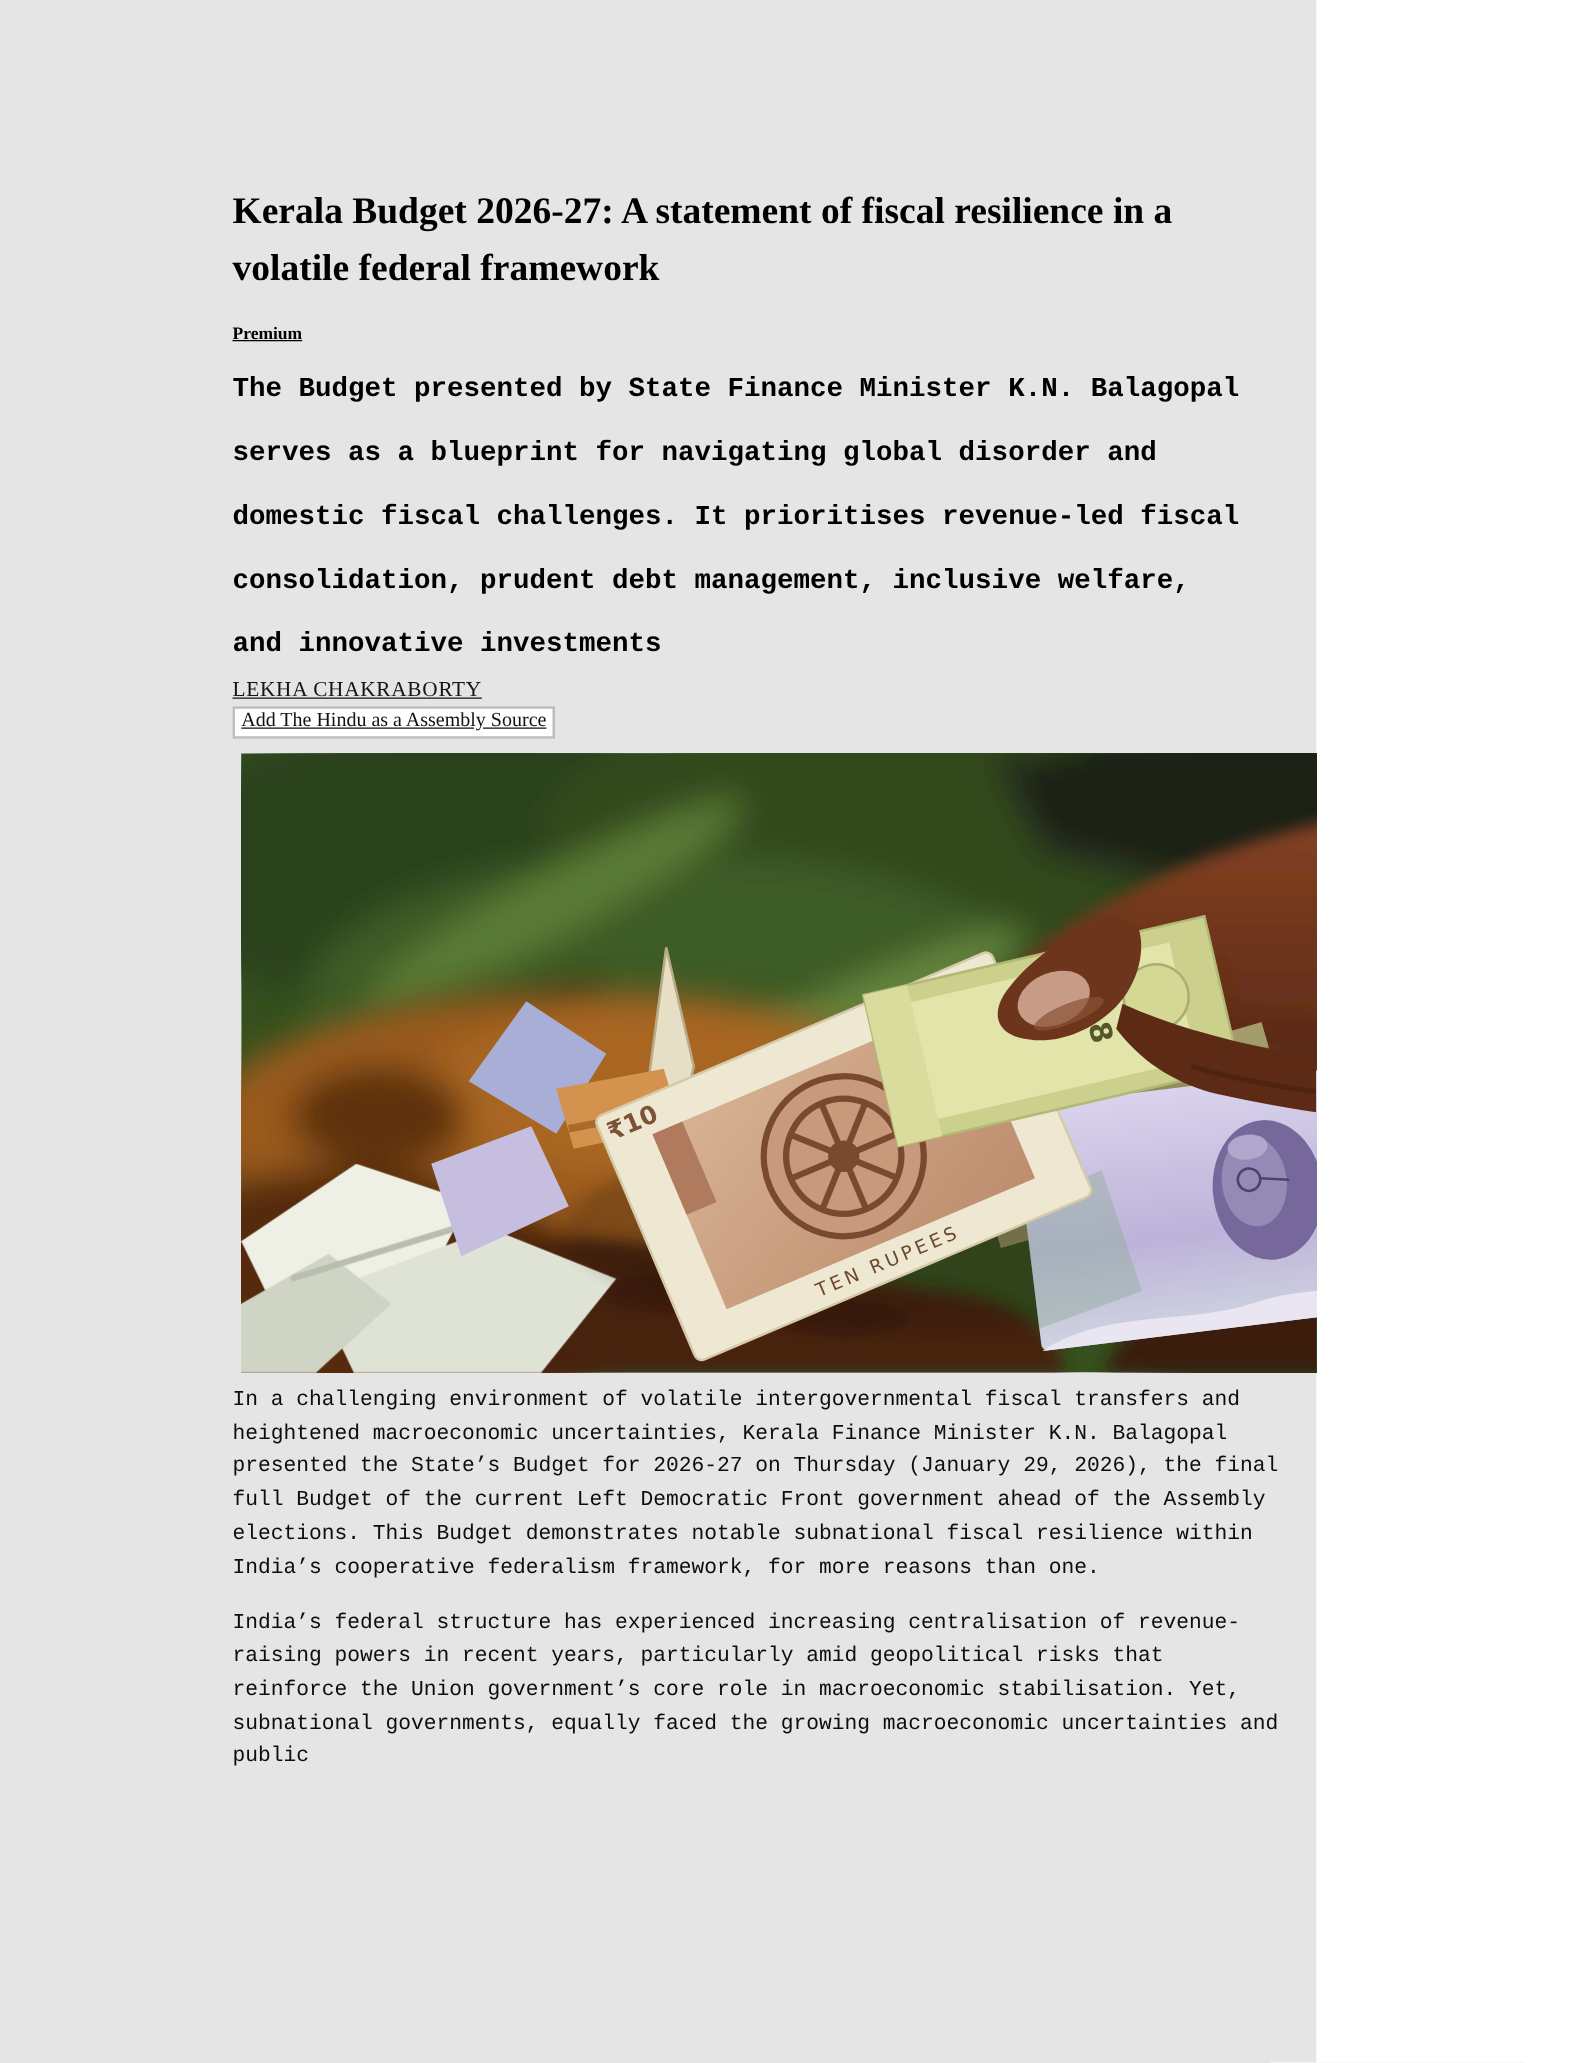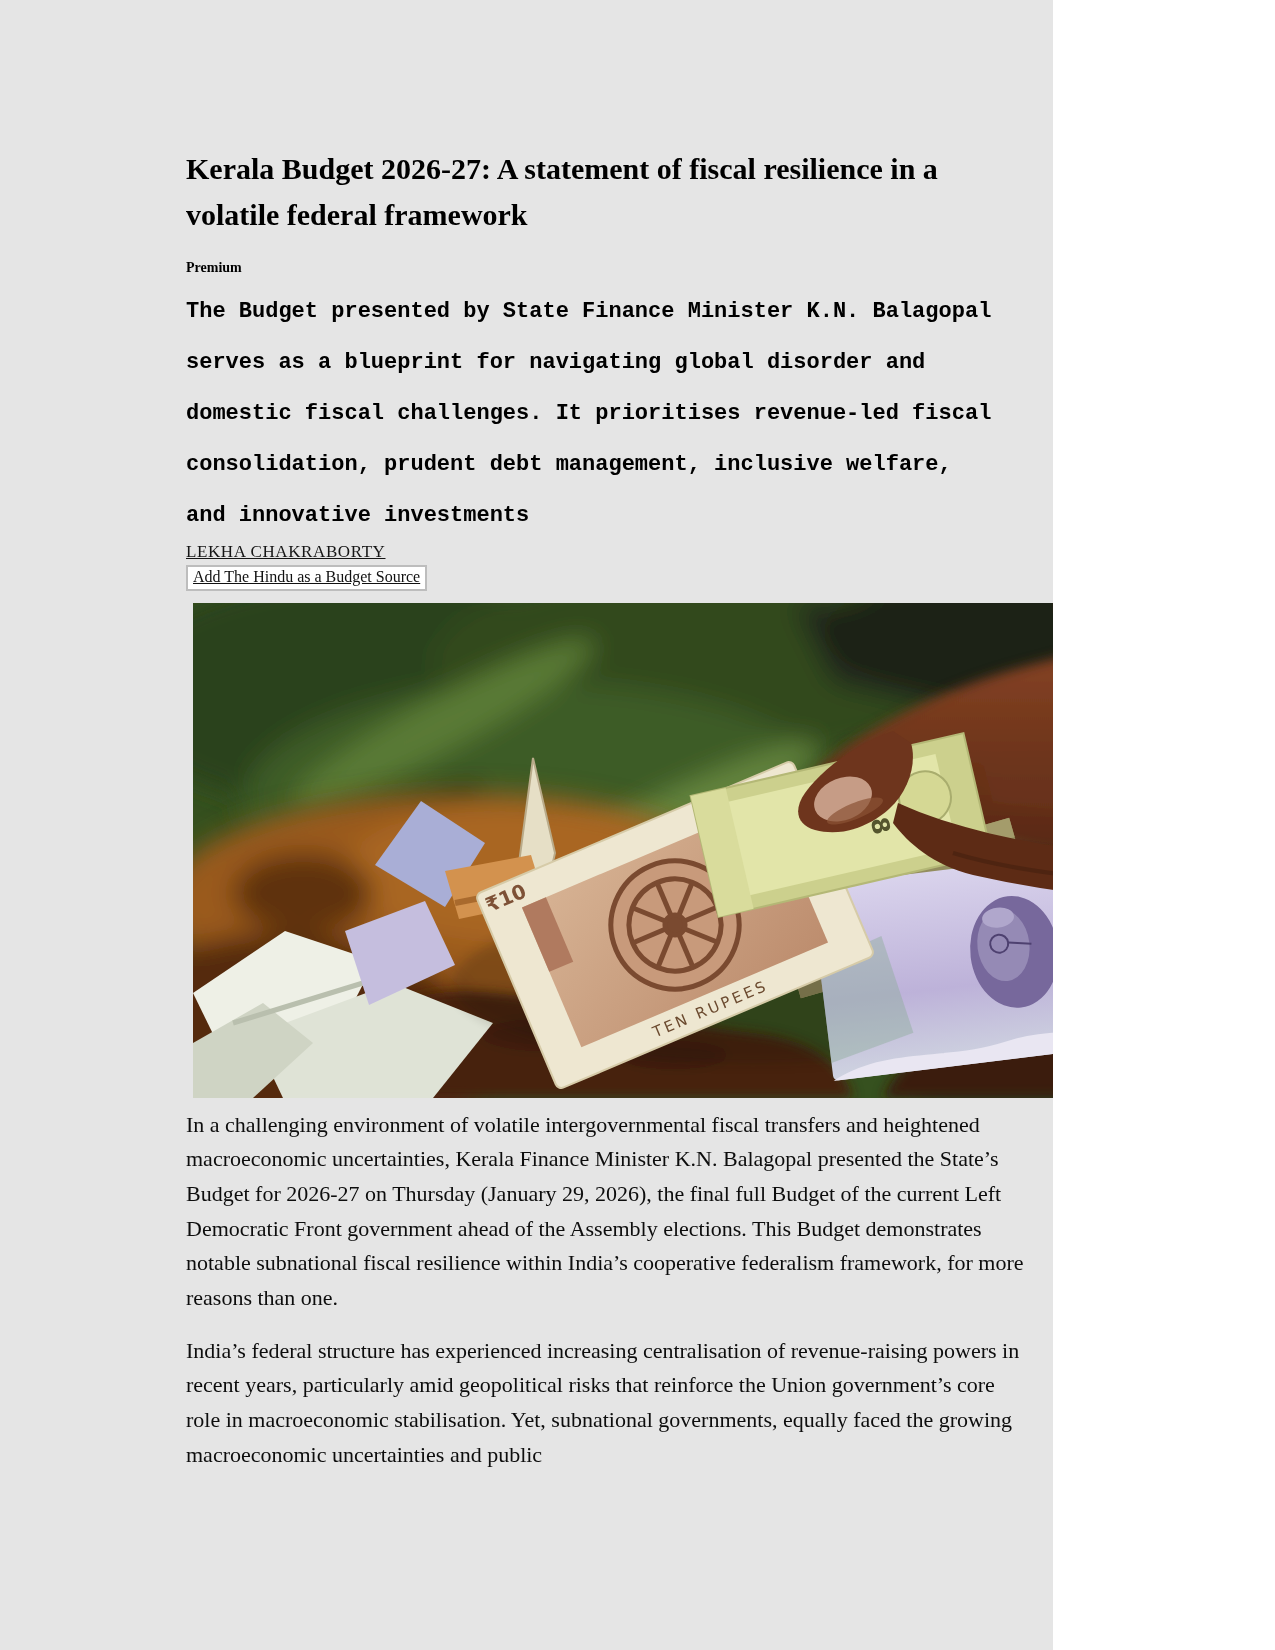--- a/index.html
+++ b/index.html
@@ -3,55 +3,55 @@
 <meta charset="utf-8">
 <style>
   html,body{margin:0;padding:0;background:#ffffff;}
   .page{position:relative;width:1053px;height:1650px;background:#e5e5e5;overflow:hidden;
         font-family:"Liberation Serif",serif;color:#111;}
   .content{position:absolute;left:186px;top:0;width:1050px;}
 
   h1.title{margin:146px 0 0 0;width:800px;font-size:30px;line-height:1.53;
            font-weight:bold;color:#000;}
   .premium{display:inline-block;margin-top:22px;font-size:14px;font-weight:bold;
-           color:#000;cursor:pointer;}
+           color:#000;text-decoration:underline;cursor:pointer;}
   .standfirst{margin:10px 0 0 0;width:812px;font-size:22px;font-weight:bold;
               line-height:2.32;color:#000;font-family:Liberation Mono, monospace;}
   .byline{margin-top:5px;font-size:19px;color:#6a6a6a;}
   .byline .updated{color:#a51e2d;}
   .byline .dash{margin:0 6px;}
   .author{display:block;width:fit-content;margin-top:1px;font-size:17px;
           letter-spacing:.6px;color:#151515;text-decoration:underline;cursor:pointer;}
   .trusted{display:inline-block;margin-top:3px;border:2px solid #bdbdbd;background:#fff;
            padding:0 5px 1px 5px;font-family:"Liberation Serif",serif;font-size:16px;
            color:#111;text-decoration:underline;line-height:1.3;cursor:pointer;}
   figure.hero{margin:12px 0 0 7px;padding:0;width:1027px;height:495px;display:block;}
   figure.hero svg{display:block;width:1027px;height:495px;}
-  p.body-text{margin:10px 0 0 0;width:840px;font-size:22px;line-height:1.575;color:#0d0d0d;}
+  p.body-text{margin:10px 0 0 0;width:840px;font-size:17px;line-height:1.575;color:#0d0d0d;font-family:Liberation Mono, monospace;}
   h2.section{margin:98px 0 0 0;font-size:26px;font-weight:bold;color:#000;}
   p.body-text.second{margin-top:18px;}
   .note-font{font-family:"DejaVu Sans",sans-serif;}
 </style>
 </head>
 <body>
 
 <div class="page">
   <div class="content">
 
     <h1 class="title">Kerala Budget 2026-27: A statement of fiscal resilience in a volatile federal framework</h1>
 
     <a class="premium">Premium</a>
 
     <p class="standfirst">The Budget presented by State Finance Minister K.N. Balagopal serves as a blueprint for navigating global disorder and domestic fiscal challenges. It prioritises revenue-led fiscal consolidation, prudent debt management, inclusive welfare, and innovative investments</p>
 
 
     <a class="author">LEKHA CHAKRABORTY</a>
 
     <div>
-      <button class="trusted">Add The Hindu as a Budget Source</button>
+      <button class="trusted">Add The Hindu as a Assembly Source</button>
     </div>
 
     <figure class="hero" aria-label="Hands exchanging Indian rupee banknotes over fresh green vegetables at a market">
       <svg viewBox="0 0 1027 495" xmlns="http://www.w3.org/2000/svg" aria-hidden="true">
         <defs>
           <filter id="b1" x="-25%" y="-25%" width="150%" height="150%">
               <feGaussianBlur stdDeviation="13"></feGaussianBlur>
             </filter>
           <filter id="b2" x="-25%" y="-25%" width="150%" height="150%">
               <feGaussianBlur stdDeviation="6"></feGaussianBlur>

